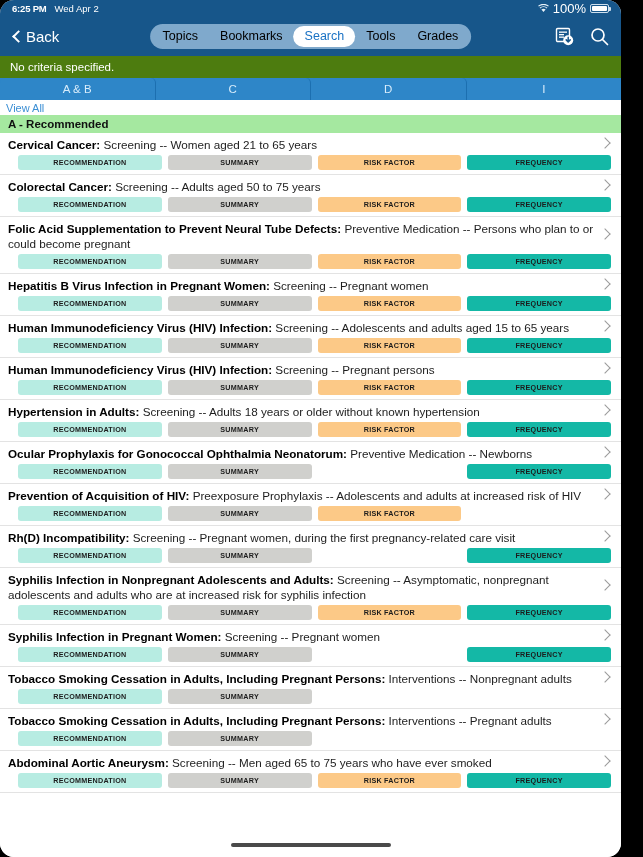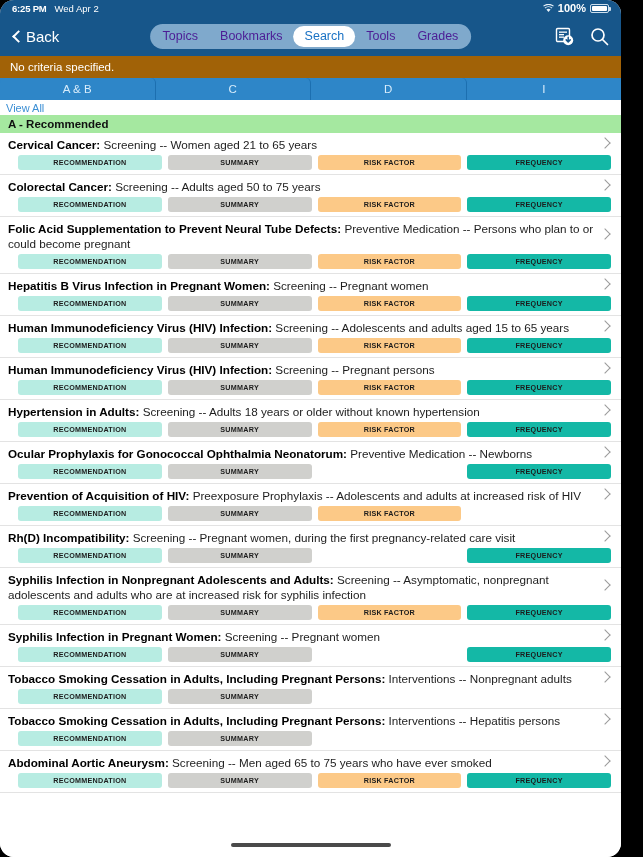--- a/index.html
+++ b/index.html
@@ -33,21 +33,21 @@
   .statusbar .time { font-weight: bold; letter-spacing: -0.2px; }
   .statusbar .date { margin-left: 8px; font-weight: normal; }
   .statusbar .right {
     margin-left: auto;
     display: flex;
     align-items: center;
     gap: 4px;
   }
   .wifi-icon { display: inline-block; width: 11px; height: 9px; position: relative; }
   .wifi-icon svg { display: block; }
-  .battery-pct { font-size: 11px; font-weight: bold; }
+  .battery-pct { font-size: 13px; font-weight: normal; }
   .battery {
     width: 19px; height: 9px;
     border: 1px solid #cfe0ee;
     border-radius: 2px;
     position: relative;
     display: inline-block;
   }
   .battery::after {
     content: ""; position: absolute; right: -3px; top: 2.5px;
     width: 2px; height: 4px; background: #cfe0ee; border-radius: 0 1px 1px 0;
@@ -88,41 +88,41 @@
     height: 25px;
     display: flex;
     align-items: center;
     padding: 2px;
   }
   .seg {
     padding: 0 11px;
     height: 21px;
     line-height: 21px;
     font-size: 12.5px;
-    color: #4c1d95;
+    color: #000000;
     border-radius: 11px;
     cursor: pointer;
     white-space: nowrap;
   }
   .seg.active {
     background: #ffffff;
     color: #1a72c4;
   }
   .nav-right {
     margin-left: auto;
     display: flex;
     align-items: center;
     gap: 16px;
   }
   .icon-btn { cursor: pointer; display: flex; align-items: center; }
 
   
   .criteria {
     height: 22px;
-    background: #a16207;
+    background: #4d7c0f;
     color: #ffffff;
     font-size: 11.5px;
     display: flex;
     align-items: center;
     padding: 0 10px;
     flex: 0 0 auto;
   }
 
   
   .tabbar {
@@ -440,21 +440,21 @@
         <div class="item-title"><b>Tobacco Smoking Cessation in Adults, Including Pregnant Persons:</b><span> Interventions -- Nonpregnant adults</span></div>
         <span class="chev-right"></span>
         <div class="btnrow">
           <div class="pill recommendation">RECOMMENDATION</div>
           <div class="pill summary">SUMMARY</div>
           <div class="pill empty"></div>
           <div class="pill empty"></div>
         </div>
       </div>
       <div class="item">
-        <div class="item-title"><b>Tobacco Smoking Cessation in Adults, Including Pregnant Persons:</b><span> Interventions -- Hepatitis persons</span></div>
+        <div class="item-title"><b>Tobacco Smoking Cessation in Adults, Including Pregnant Persons:</b><span> Interventions -- Pregnant adults</span></div>
         <span class="chev-right"></span>
         <div class="btnrow">
           <div class="pill recommendation">RECOMMENDATION</div>
           <div class="pill summary">SUMMARY</div>
           <div class="pill empty"></div>
           <div class="pill empty"></div>
         </div>
       </div>
       <div class="item">
         <div class="item-title"><b>Abdominal Aortic Aneurysm:</b><span> Screening -- Men aged 65 to 75 years who have ever smoked</span></div>

